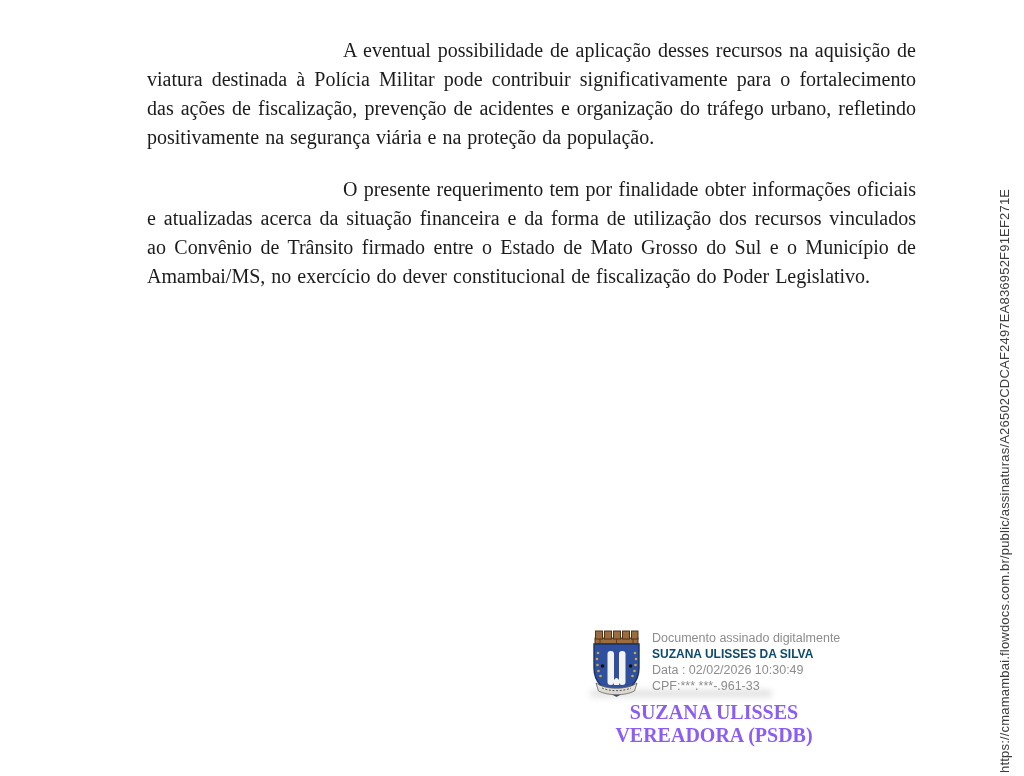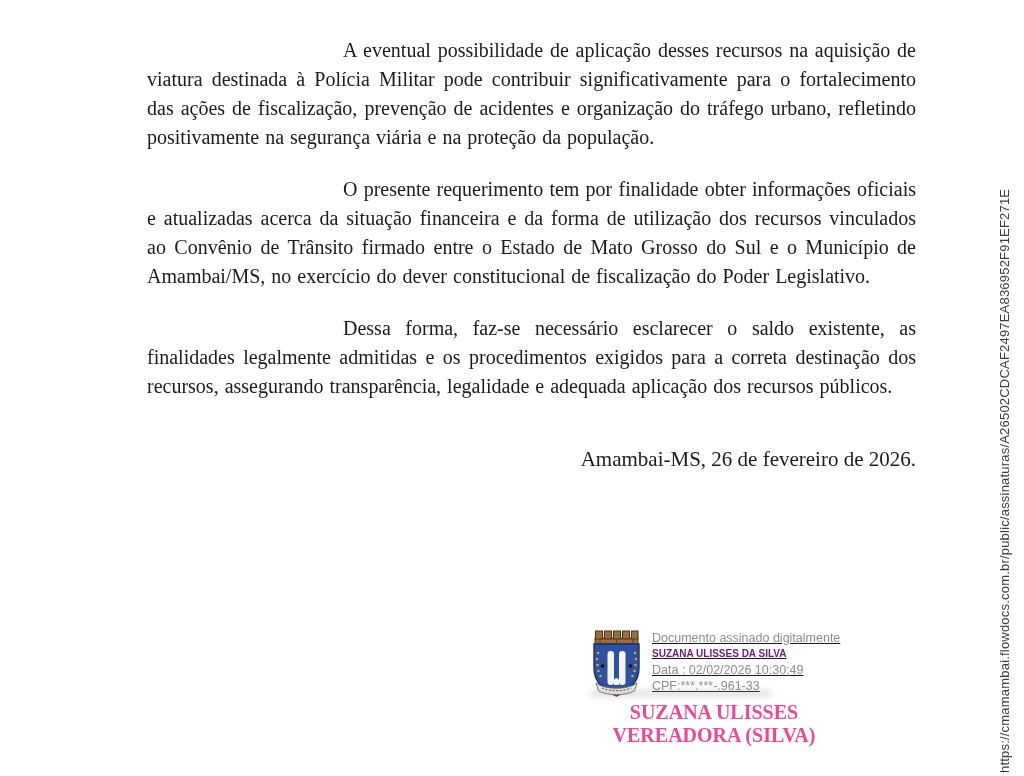--- a/index.html
+++ b/index.html
@@ -46,34 +46,33 @@
     text-align: right;
     margin-top: 44px;
   }
   .stamp {
     position: absolute;
     left: 588px;
     top: 628px;
     display: flex;
     gap: 7px;
     align-items: flex-start;
-    text-decoration: underline;
   }
   .stamp-text {
     font-family: "Liberation Sans", sans-serif;
     font-size: 12.5px;
     line-height: 16px;
     color: #8d8d8d;
     padding-top: 2px;
     white-space: nowrap;
   }
   .stamp-text .stamp-name {
     font-weight: bold;
-    font-size: 10px;
-    color: #701a75;
+    font-size: 12px;
+    color: #0c4a6e;
   }
   .smudge {
     position: absolute;
     left: 590px;
     top: 690px;
     width: 182px;
     height: 7px;
     background: #9a9a9a;
     filter: blur(3px);
     opacity: 0.3;
@@ -81,21 +80,21 @@
   }
   .signer {
     position: absolute;
     left: 585px;
     top: 701px;
     width: 258px;
     text-align: center;
     font-weight: bold;
     font-size: 20px;
     line-height: 23px;
-    color: #ec4899;
+    color: #8b5cf6;
   }
   .side-url {
     position: absolute;
     left: 997px;
     top: 773px;
     transform-origin: 0 0;
     transform: rotate(-90deg);
     font-family: "Liberation Sans", sans-serif;
     font-size: 13px;
     color: #3d3d3d;
@@ -104,22 +103,20 @@
   }
 </style>
 </head>
 <body>
 
 <div class="page">
 
   <div class="content">
     <p class="body-par">A eventual possibilidade de aplicação desses recursos na aquisição de viatura destinada à Polícia Militar pode contribuir significativamente para o fortalecimento das ações de fiscalização, prevenção de acidentes e organização do tráfego urbano, refletindo positivamente na segurança viária e na proteção da população.</p>
     <p class="body-par">O presente requerimento tem por finalidade obter informações oficiais e atualizadas acerca da situação financeira e da forma de utilização dos recursos vinculados ao Convênio de Trânsito firmado entre o Estado de Mato Grosso do Sul e o Município de Amambai/MS, no exercício do dever constitucional de fiscalização do Poder Legislativo.</p>
-    <p class="body-par">Dessa forma, faz-se necessário esclarecer o saldo existente, as finalidades legalmente admitidas e os procedimentos exigidos para a correta destinação dos recursos, assegurando transparência, legalidade e adequada aplicação dos recursos públicos.</p>
-    <div class="date-line">Amambai-MS, 26 de fevereiro de 2026.</div>
   </div>
 
   <div class="stamp">
     <svg width="57" height="70" viewBox="0 0 57 70" xmlns="http://www.w3.org/2000/svg">
 
       <g stroke="#503214" stroke-width="1" fill="#9a6c3e">
         <rect x="7" y="10" width="43" height="6"></rect>
         <rect x="7.5" y="3" width="7" height="8"></rect>
         <rect x="16.5" y="3" width="7" height="8"></rect>
         <rect x="25.5" y="3" width="7" height="8"></rect>
@@ -160,18 +157,18 @@
       <div class="stamp-name">SUZANA ULISSES DA SILVA</div>
       <div>Data : 02/02/2026 10:30:49</div>
       <div>CPF:***.***-.961-33</div>
     </div>
   </div>
 
   <div class="smudge"></div>
 
   <div class="signer">
     <div>SUZANA ULISSES</div>
-    <div>VEREADORA (SILVA)</div>
+    <div>VEREADORA (PSDB)</div>
   </div>
 
   <div class="side-url">https://cmamambai.flowdocs.com.br/public/assinaturas/A26502CDCAF2497EA836952F91EF271E</div>
 
 </div>
 
 </body></html>

